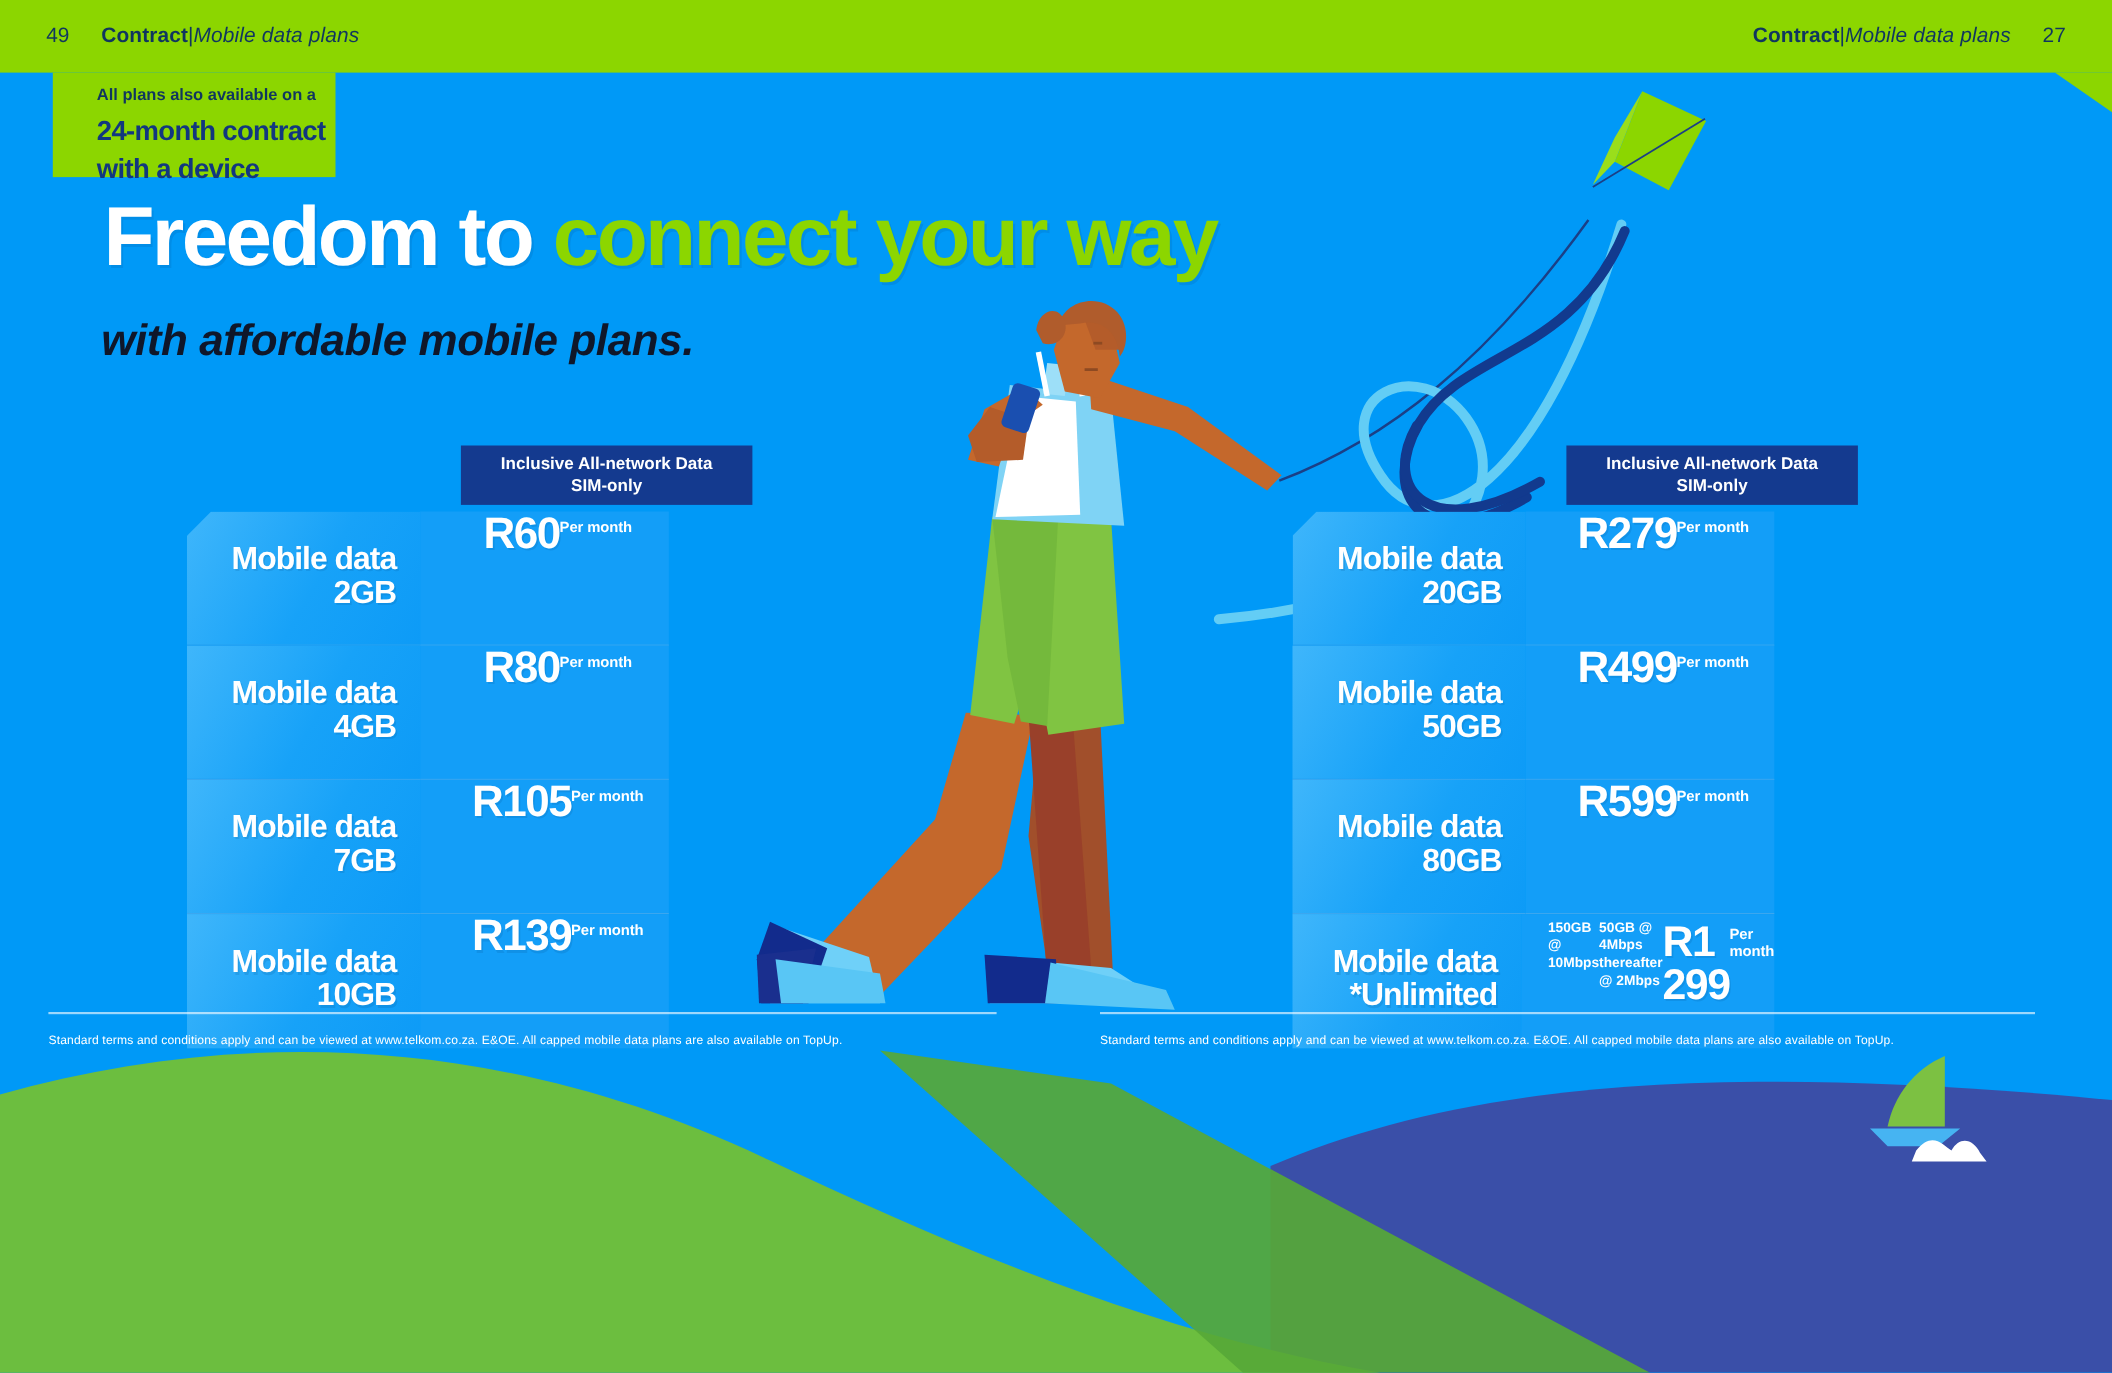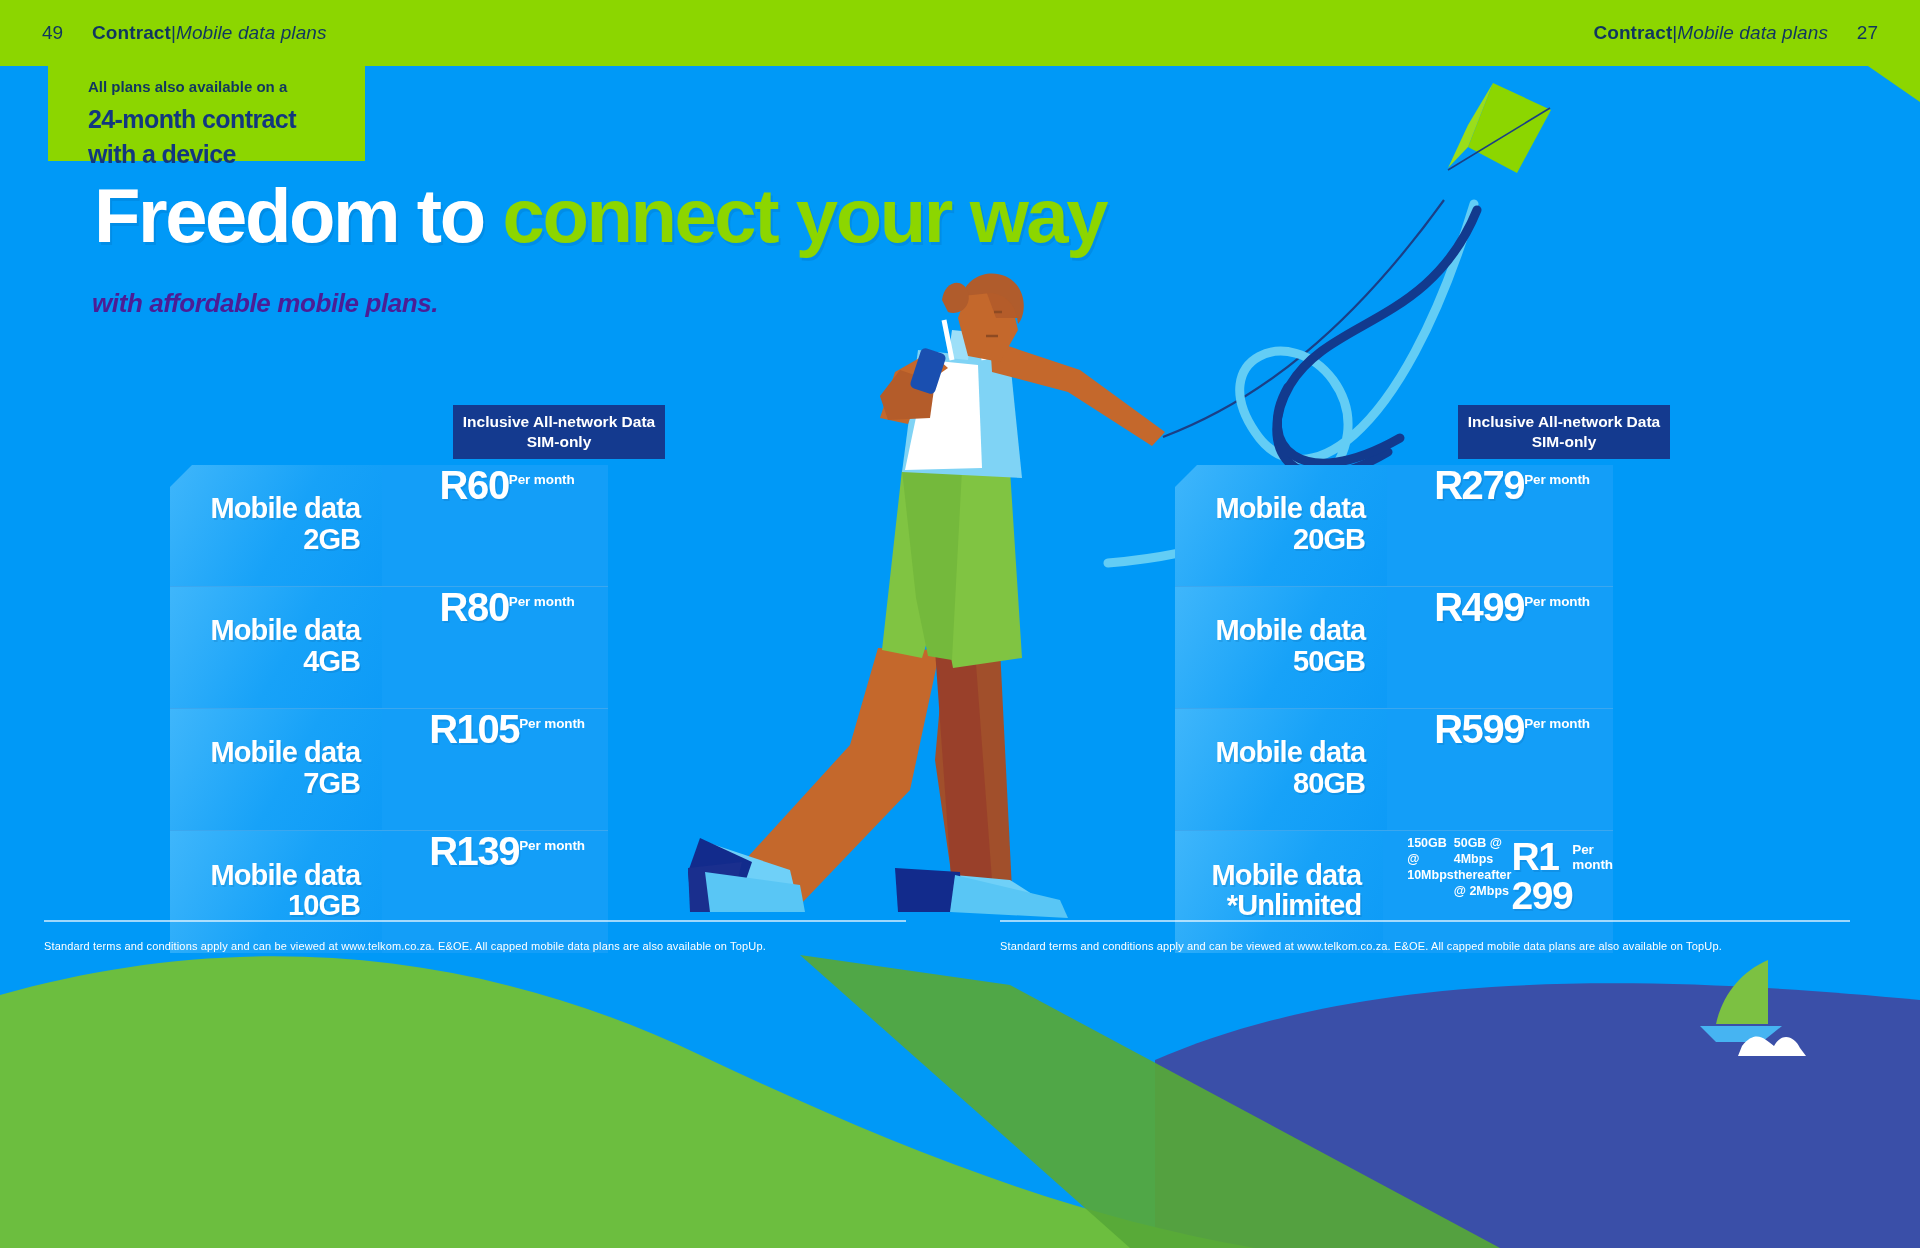--- a/index.html
+++ b/index.html
@@ -34,55 +34,55 @@
   .hdr b{font-weight:700;}
   .hdr i{font-style:italic;font-weight:400;}
   .pagenum{
     position:absolute;top:22px;font-size:19px;color:#10365f;z-index:7;
   }
   .pagenum-left{left:42px;}
   .pagenum-right{right:42px;}
 
   
   .promotab{
-    position:absolute;left:48px;top:66px;width:317px;height:95px;
+    position:absolute;left:48px;top:66px;width:257px;height:95px;
     background:#8cd600;z-index:6;
     padding:12px 0 0 40px;box-sizing:border-box;
   }
   .promotab .l1{font-size:15px;color:#10365f;font-weight:600;line-height:1.25;}
   .promotab .l2{
     font-size:25px;color:#12377f;font-weight:800;line-height:1.02;
     letter-spacing:-.6px;margin-top:10px;
   }
 
   
   .headline{
     position:absolute;left:94px;top:178px;z-index:5;
     font-size:76px;font-weight:800;letter-spacing:-2.4px;line-height:1;
     white-space:nowrap;text-shadow:2px 3px 0 rgba(0,60,120,.13);
   }
   .headline .w{color:#ffffff;}
   .headline .g{color:#8cd600;}
   .subhead{
     position:absolute;left:92px;top:288px;z-index:5;
-    font-size:26px;font-weight:700;font-style:italic;color:#4c1d95;
+    font-size:40px;font-weight:700;font-style:italic;color:#0f172a;
     letter-spacing:-.4px;
   }
 
   
   .table{position:absolute;z-index:5;}
   .table.left{left:170px;top:405px;}
   .table.right{left:1175px;top:405px;}
 
   .thead{
-    position:absolute;top:0;left:249px;width:212px;height:54px;
+    position:absolute;top:0;left:249px;width:265px;height:54px;
     background:#143a8f;
     color:#fff;font-size:15.5px;font-weight:700;line-height:1.28;
     display:flex;align-items:center;justify-content:center;text-align:center;
-    box-sizing:border-box;padding:0 6px;margin-left:34px;
+    box-sizing:border-box;padding:0 6px;
   }
   .tbody{position:absolute;top:60px;left:0;width:438px;}
 
   .trow{display:flex;height:122px;}
   .cell-label{
     width:249px;box-sizing:border-box;
     background:linear-gradient(120deg,#3fb6fb 0%,#17a2f8 55%,#0d9bf7 100%);
     border-bottom:1.5px solid #3ba7ef;
     display:flex;flex-direction:column;justify-content:center;
     align-items:flex-end;padding:0 22px 4px 0;

